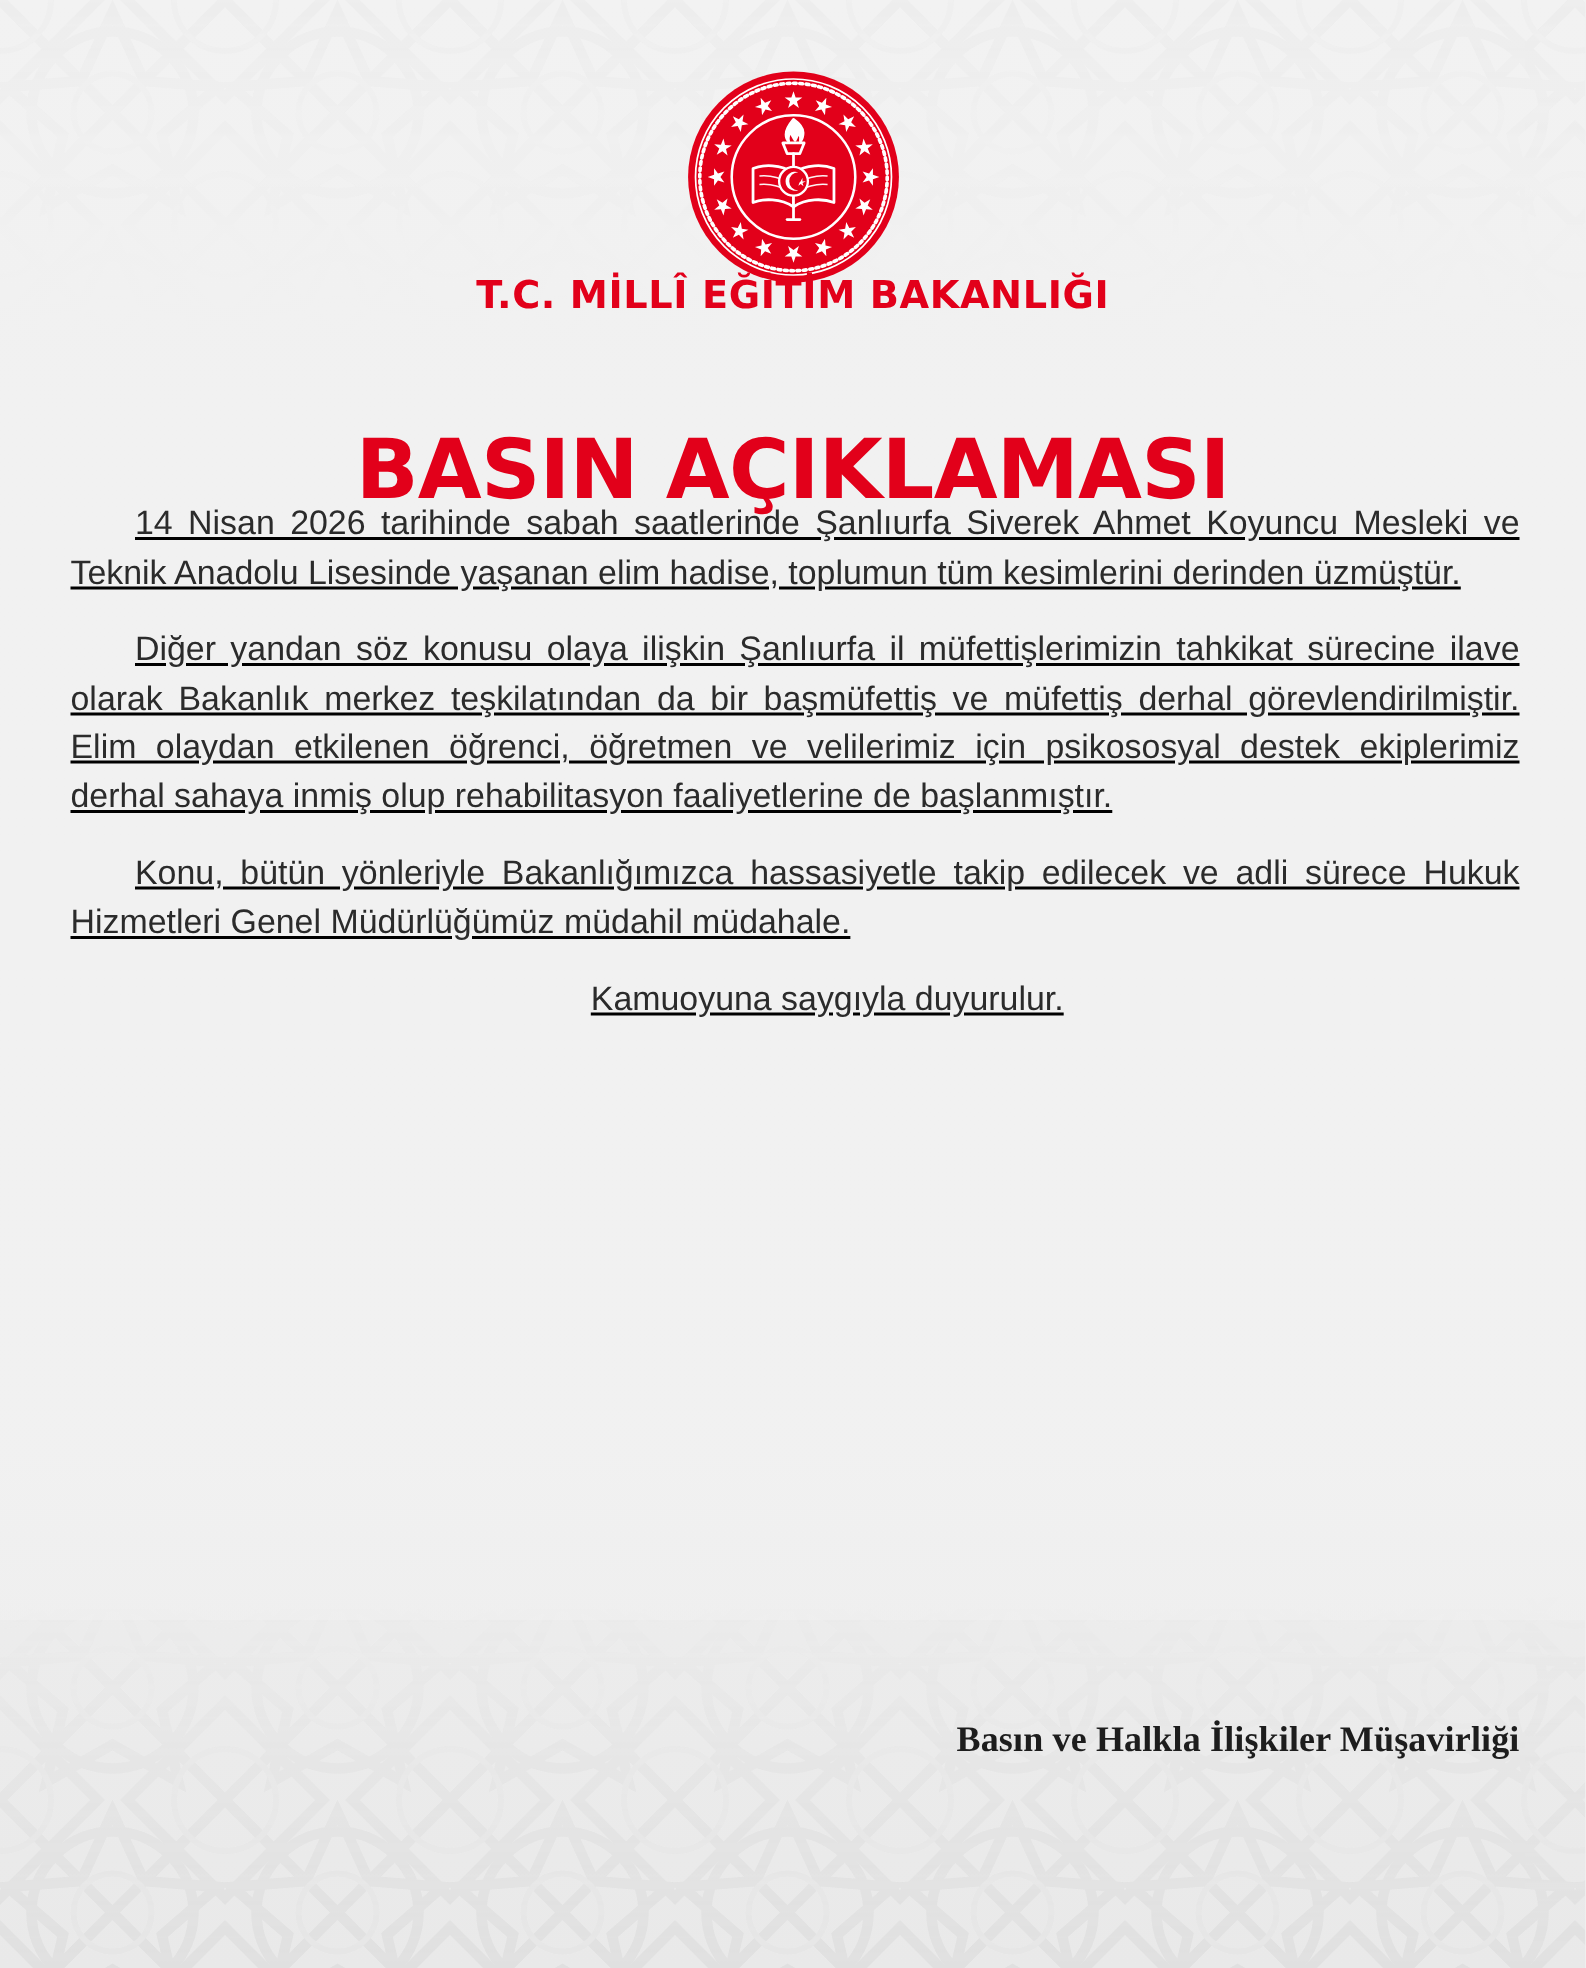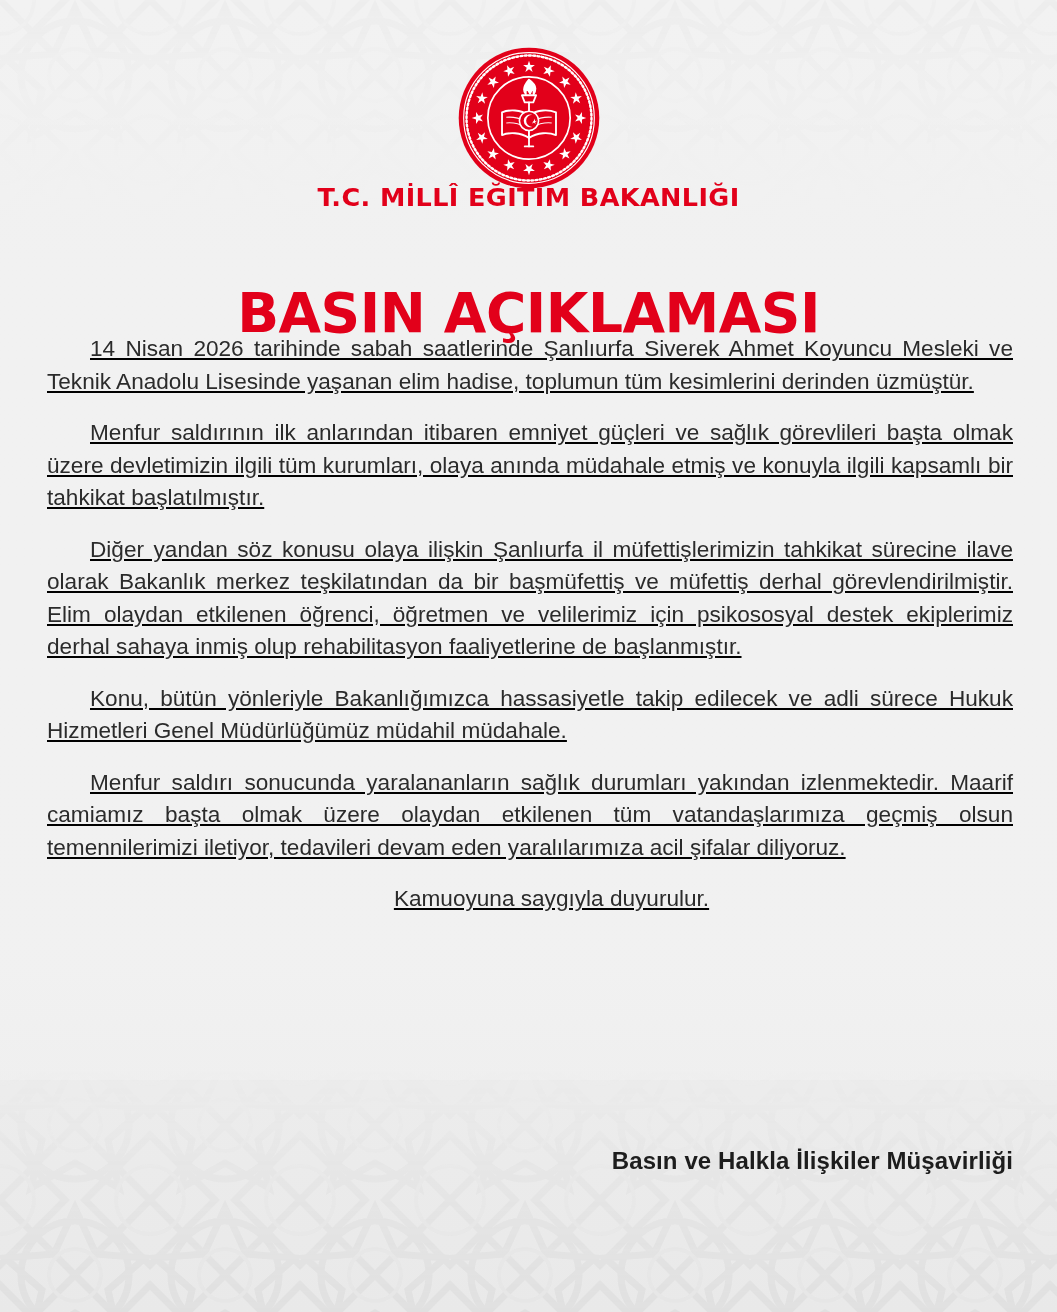--- a/index.html
+++ b/index.html
@@ -118,21 +118,21 @@
   
   .signature {
     position: absolute;
     top: 1147px;
     left: 0;
     width: 1013px;
     text-align: right;
     color: #1d1d1d;
     font-size: 24px;
     font-weight: bold;
-    font-family: Liberation Sans, sans-serif;
+    font-family: Liberation Serif, serif;
     letter-spacing: 0.1px;
   }
 </style>
 </head>
 <body>
 
 <div id="page">
 
   <div id="bg-pattern">
     <svg viewBox="0 0 1057 1312" preserveAspectRatio="none" xmlns="http://www.w3.org/2000/svg">
@@ -293,23 +293,21 @@
         </g>
       </svg>
     </div>
 
     <div class="ministry-name">T.C. MİLLÎ EĞİTİM BAKANLIĞI</div>
 
     <h1 class="headline">BASIN AÇIKLAMASI</h1>
 
     <div class="body-block">
       <p>14 Nisan 2026 tarihinde sabah saatlerinde Şanlıurfa Siverek Ahmet Koyuncu Mesleki ve Teknik Anadolu Lisesinde yaşanan elim hadise, toplumun tüm kesimlerini derinden üzmüştür.</p>
-      <p>Menfur saldırının ilk anlarından itibaren emniyet güçleri ve sağlık görevlileri başta olmak üzere devletimizin ilgili tüm kurumları, olaya anında müdahale etmiş ve konuyla ilgili kapsamlı bir tahkikat başlatılmıştır.</p>
       <p>Diğer yandan söz konusu olaya ilişkin Şanlıurfa il müfettişlerimizin tahkikat sürecine ilave olarak Bakanlık merkez teşkilatından da bir başmüfettiş ve müfettiş derhal görevlendirilmiştir. Elim olaydan etkilenen öğrenci, öğretmen ve velilerimiz için psikososyal destek ekiplerimiz derhal sahaya inmiş olup rehabilitasyon faaliyetlerine de başlanmıştır.</p>
       <p>Konu, bütün yönleriyle Bakanlığımızca hassasiyetle takip edilecek ve adli sürece Hukuk Hizmetleri Genel Müdürlüğümüz müdahil müdahale.</p>
-      <p>Menfur saldırı sonucunda yaralananların sağlık durumları yakından izlenmektedir. Maarif camiamız başta olmak üzere olaydan etkilenen tüm vatandaşlarımıza geçmiş olsun temennilerimizi iletiyor, tedavileri devam eden yaralılarımıza acil şifalar diliyoruz.</p>
       <p class="no-justify">Kamuoyuna saygıyla duyurulur.</p>
     </div>
 
     <div class="signature">Basın ve Halkla İlişkiler Müşavirliği</div>
 
   </div>
 </div>
 
 </body></html>

